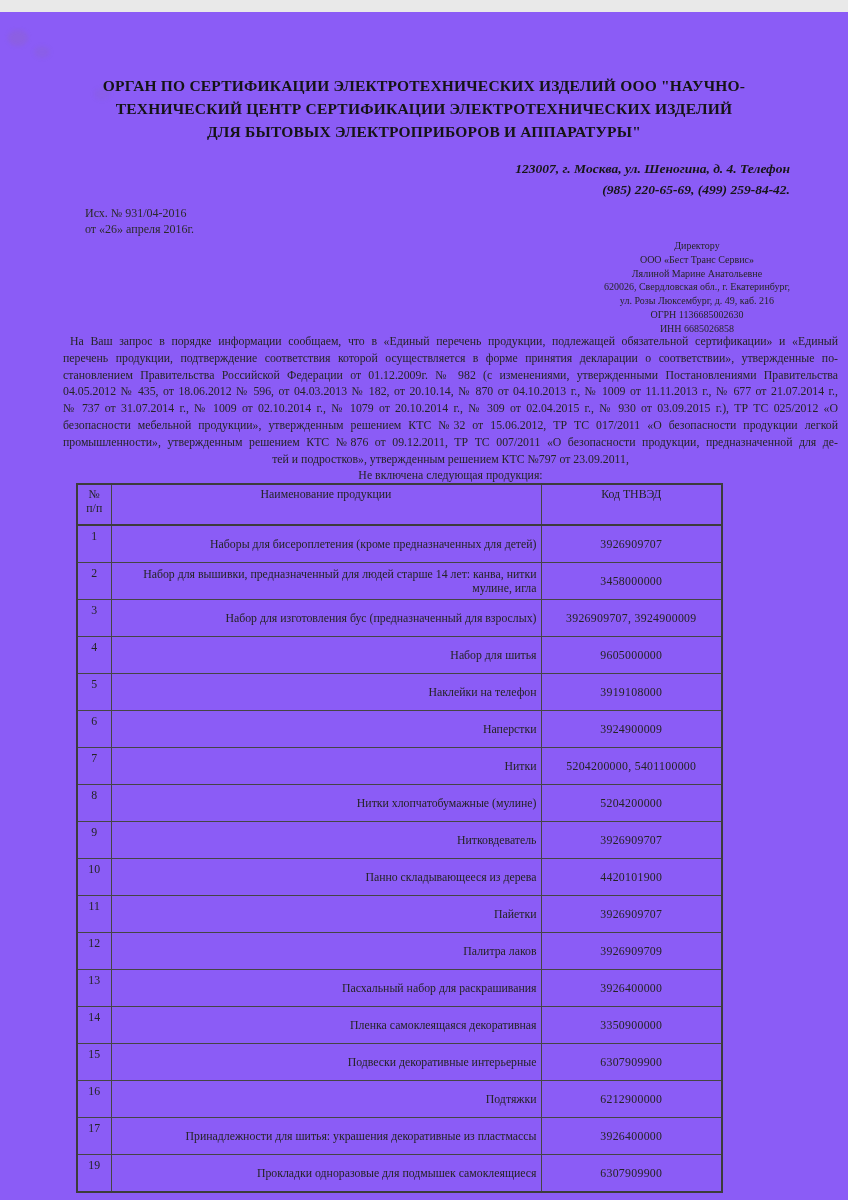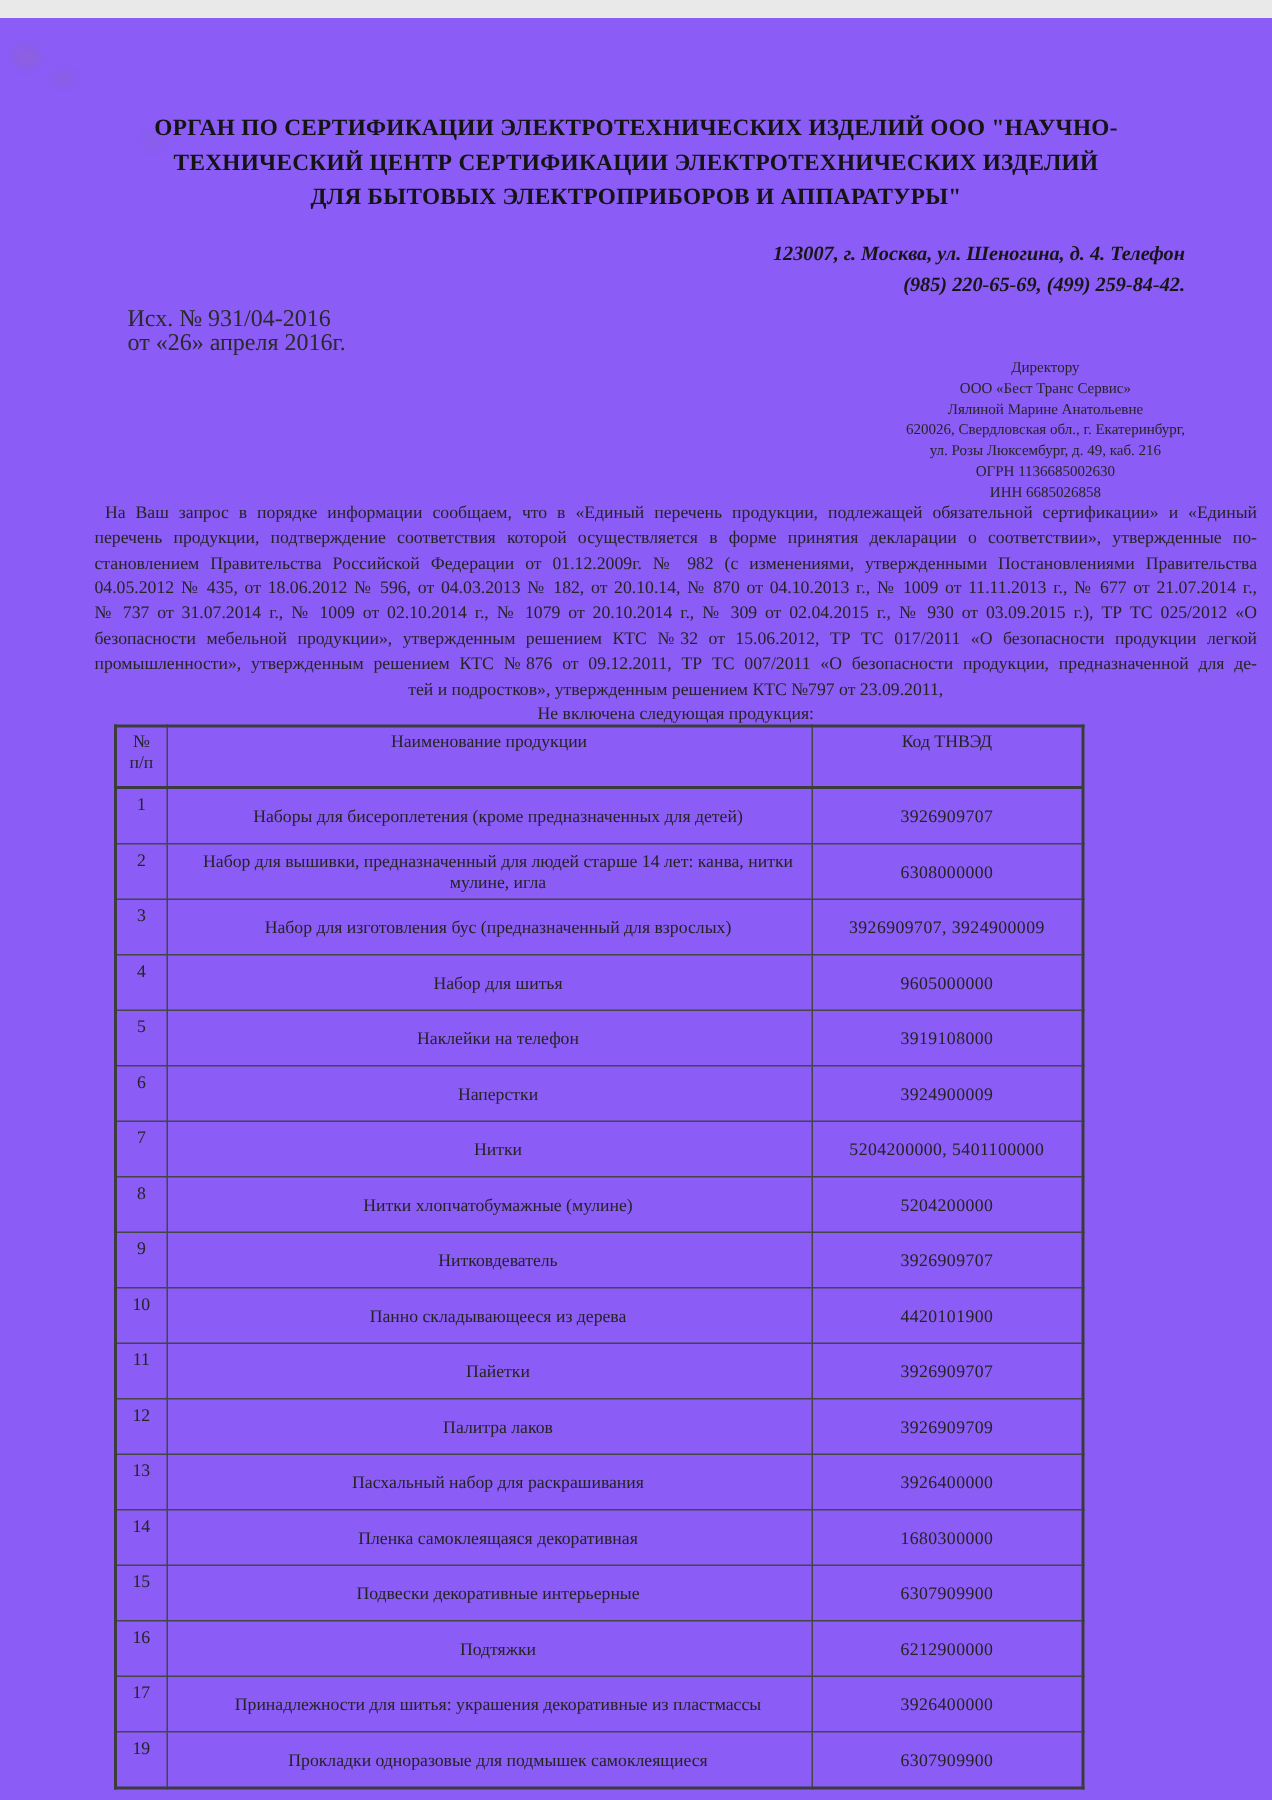--- a/index.html
+++ b/index.html
@@ -25,21 +25,21 @@
     color:#141414;letter-spacing:.2px;
   }
   .org-address{
     position:absolute;right:58px;top:146px;
     text-align:right;font-weight:bold;font-size:13.5px;line-height:21px;
     color:#161616;
     font-style:italic;
   }
   .ref-block{
     position:absolute;left:85px;top:193px;
-    font-size:16px;line-height:16px;color:#2a2a2a;
+    font-size:12px;line-height:16px;color:#2a2a2a;
   }
   .recipient{
     position:absolute;right:58px;top:227px;
     text-align:center;font-size:10px;line-height:13.8px;color:#262626;
   }
   .body-text{
     position:absolute;left:63px;right:10px;top:321px;
     font-size:11.8px;line-height:16.8px;color:#252525;
   }
   .bl{white-space:nowrap;text-align:center;}
@@ -59,21 +59,21 @@
     padding:2px 4px;
   }
   table.doc{border:2px solid #3c3c3c;}
   table.doc thead th{
     font-weight:normal;vertical-align:top;text-align:center;
     height:34px;line-height:13.5px;padding-top:3px;
   }
   table.doc thead tr{border-bottom:2px solid #3c3c3c;}
   table.doc tbody td{height:31px;}
   table.doc td.num{vertical-align:top;text-align:center;padding-top:3px;}
-  table.doc td.name{vertical-align:middle;text-align:center;padding-left:16px;line-height:14px;}
+  table.doc td.name{vertical-align:middle;text-align:right;padding-left:16px;line-height:14px;}
   table.doc td.code{vertical-align:middle;text-align:center;letter-spacing:.3px;}
 </style>
 </head>
 <body>
 
 <div class="page">
 
   <div class="smudge sm1"></div>
   <div class="smudge sm2"></div>
   <div class="smudge sm3"></div>
@@ -134,21 +134,21 @@
     </thead>
     <tbody>
       <tr>
           <td class="num">1</td>
           <td class="name">Наборы для бисероплетения (кроме предназначенных для детей)</td>
           <td class="code">3926909707</td>
         </tr>
       <tr>
           <td class="num">2</td>
           <td class="name">Набор для вышивки, предназначенный для людей старше 14 лет: канва, нитки мулине, игла</td>
-          <td class="code">6308000000</td>
+          <td class="code">3458000000</td>
         </tr>
       <tr>
           <td class="num">3</td>
           <td class="name">Набор для изготовления бус (предназначенный для взрослых)</td>
           <td class="code">3926909707, 3924900009</td>
         </tr>
       <tr>
           <td class="num">4</td>
           <td class="name">Набор для шитья</td>
           <td class="code">9605000000</td>
@@ -194,21 +194,21 @@
           <td class="code">3926909709</td>
         </tr>
       <tr>
           <td class="num">13</td>
           <td class="name">Пасхальный набор для раскрашивания</td>
           <td class="code">3926400000</td>
         </tr>
       <tr>
           <td class="num">14</td>
           <td class="name">Пленка самоклеящаяся декоративная</td>
-          <td class="code">1680300000</td>
+          <td class="code">3350900000</td>
         </tr>
       <tr>
           <td class="num">15</td>
           <td class="name">Подвески декоративные интерьерные</td>
           <td class="code">6307909900</td>
         </tr>
       <tr>
           <td class="num">16</td>
           <td class="name">Подтяжки</td>
           <td class="code">6212900000</td>

